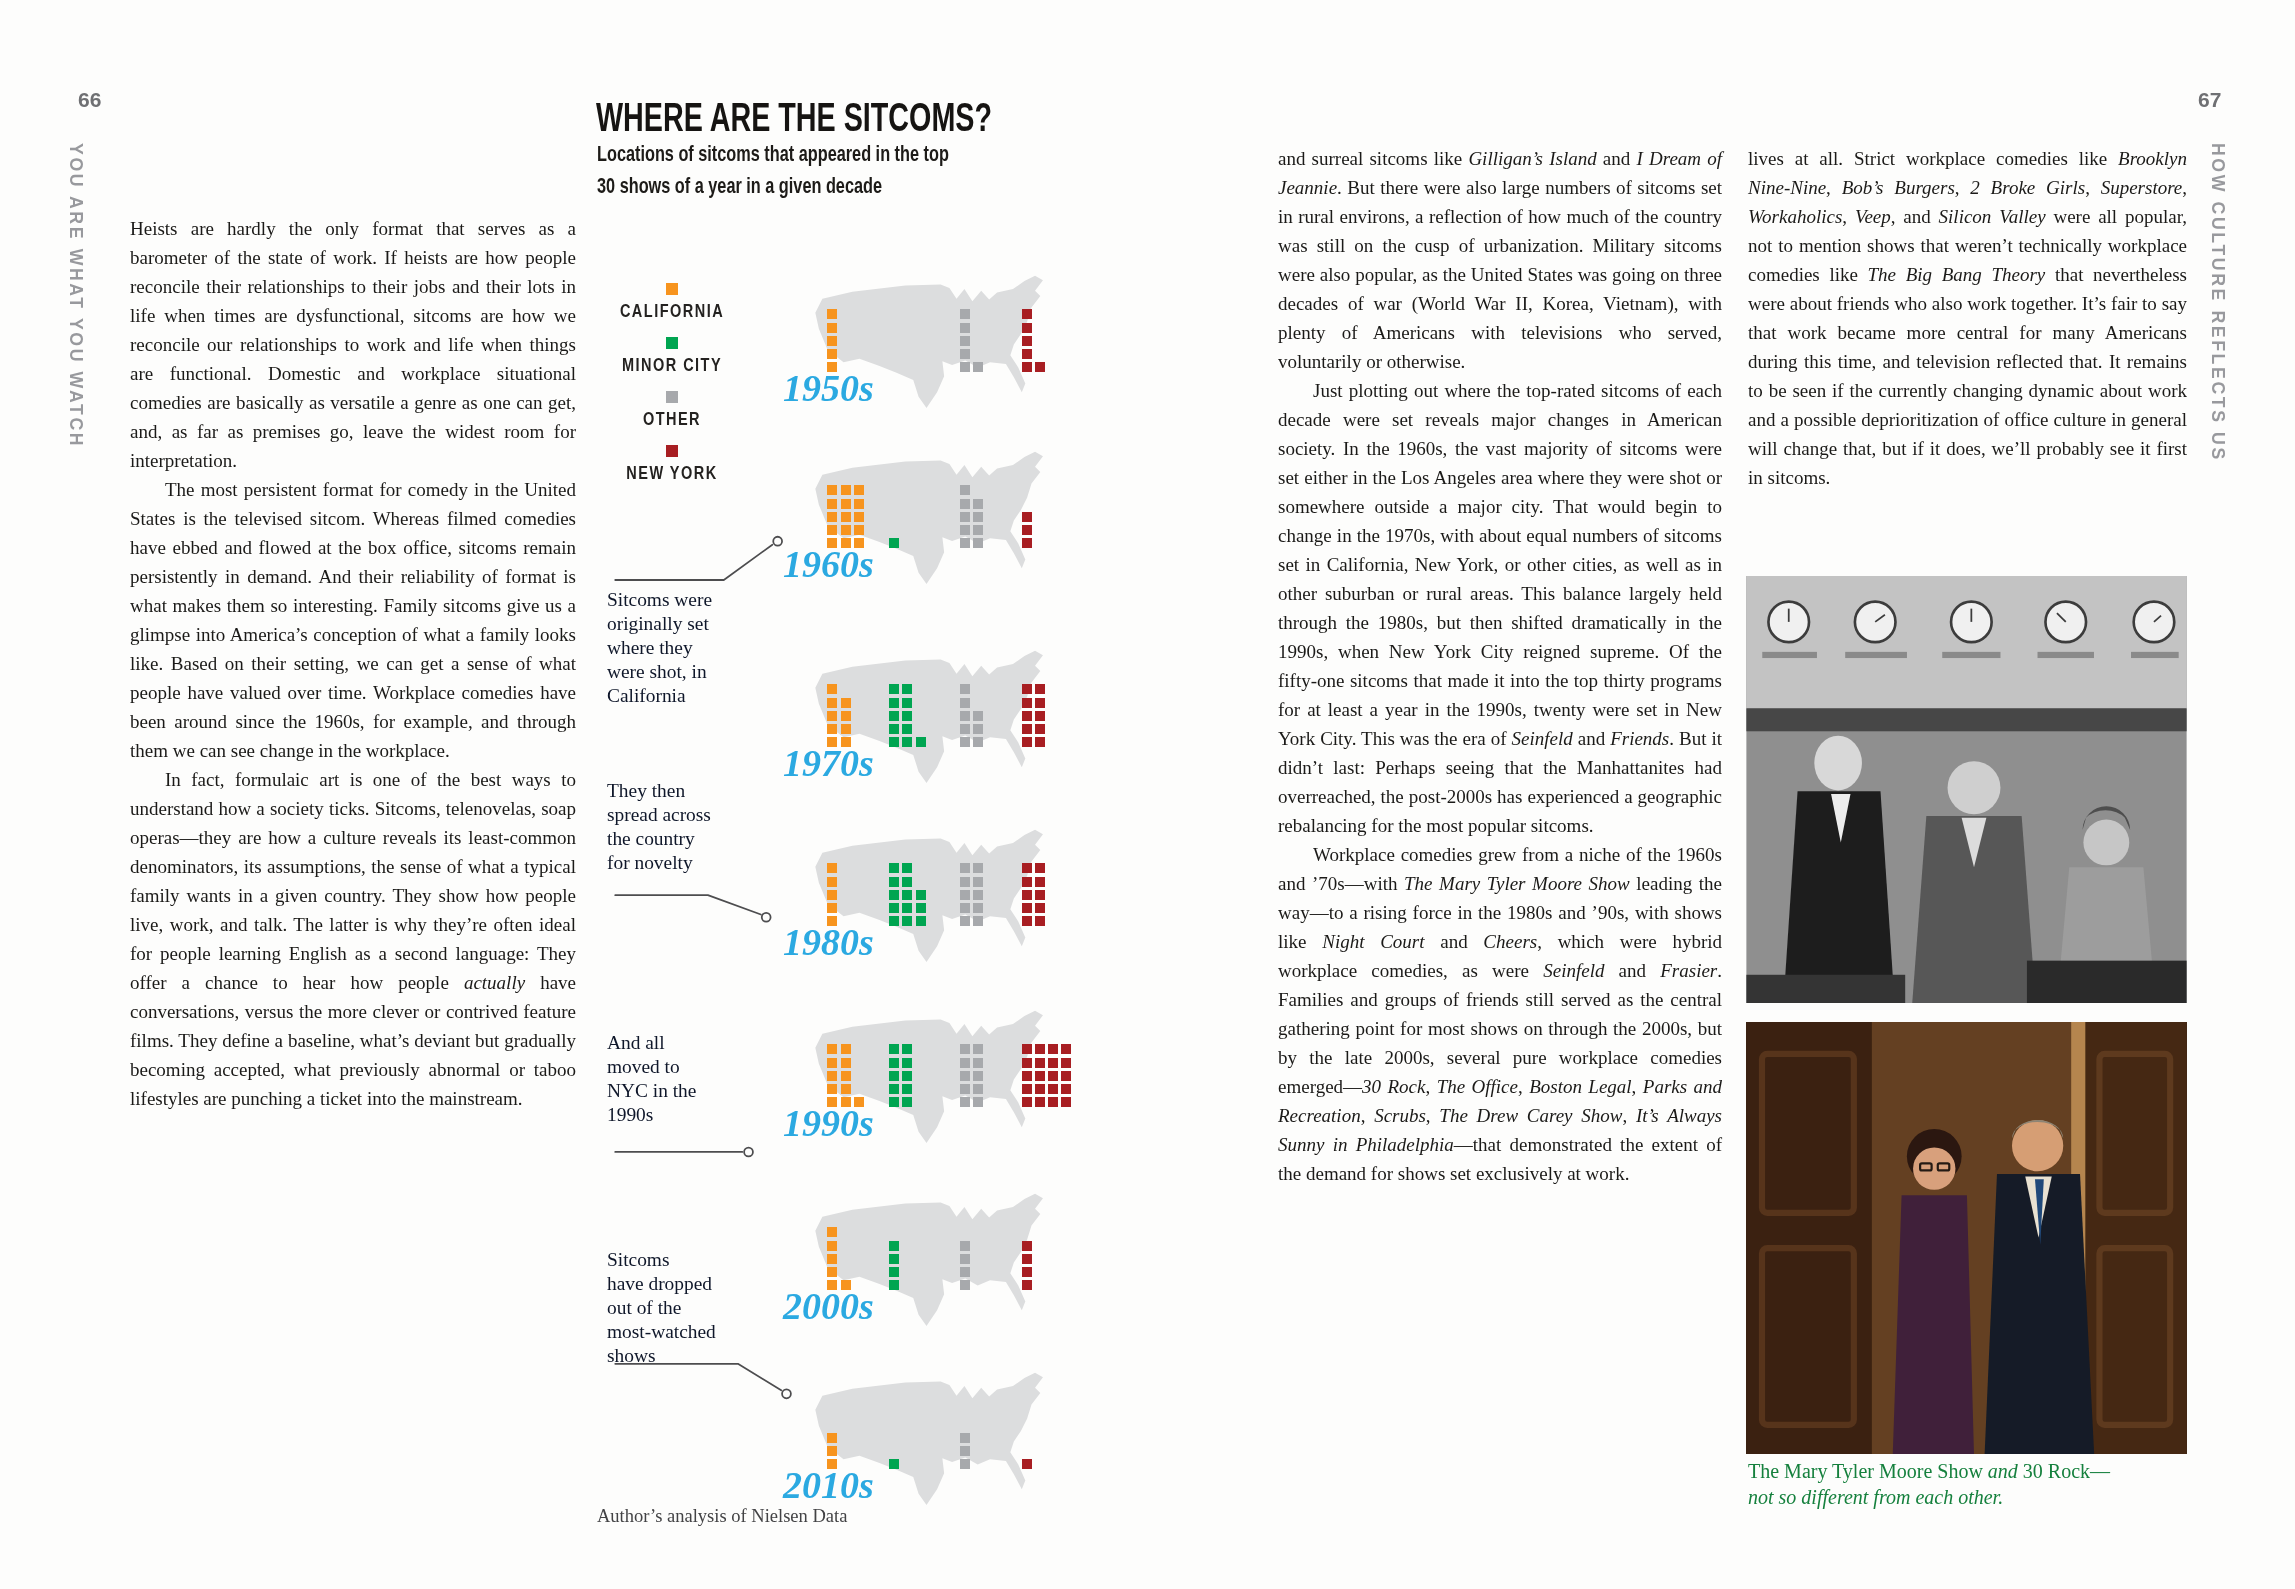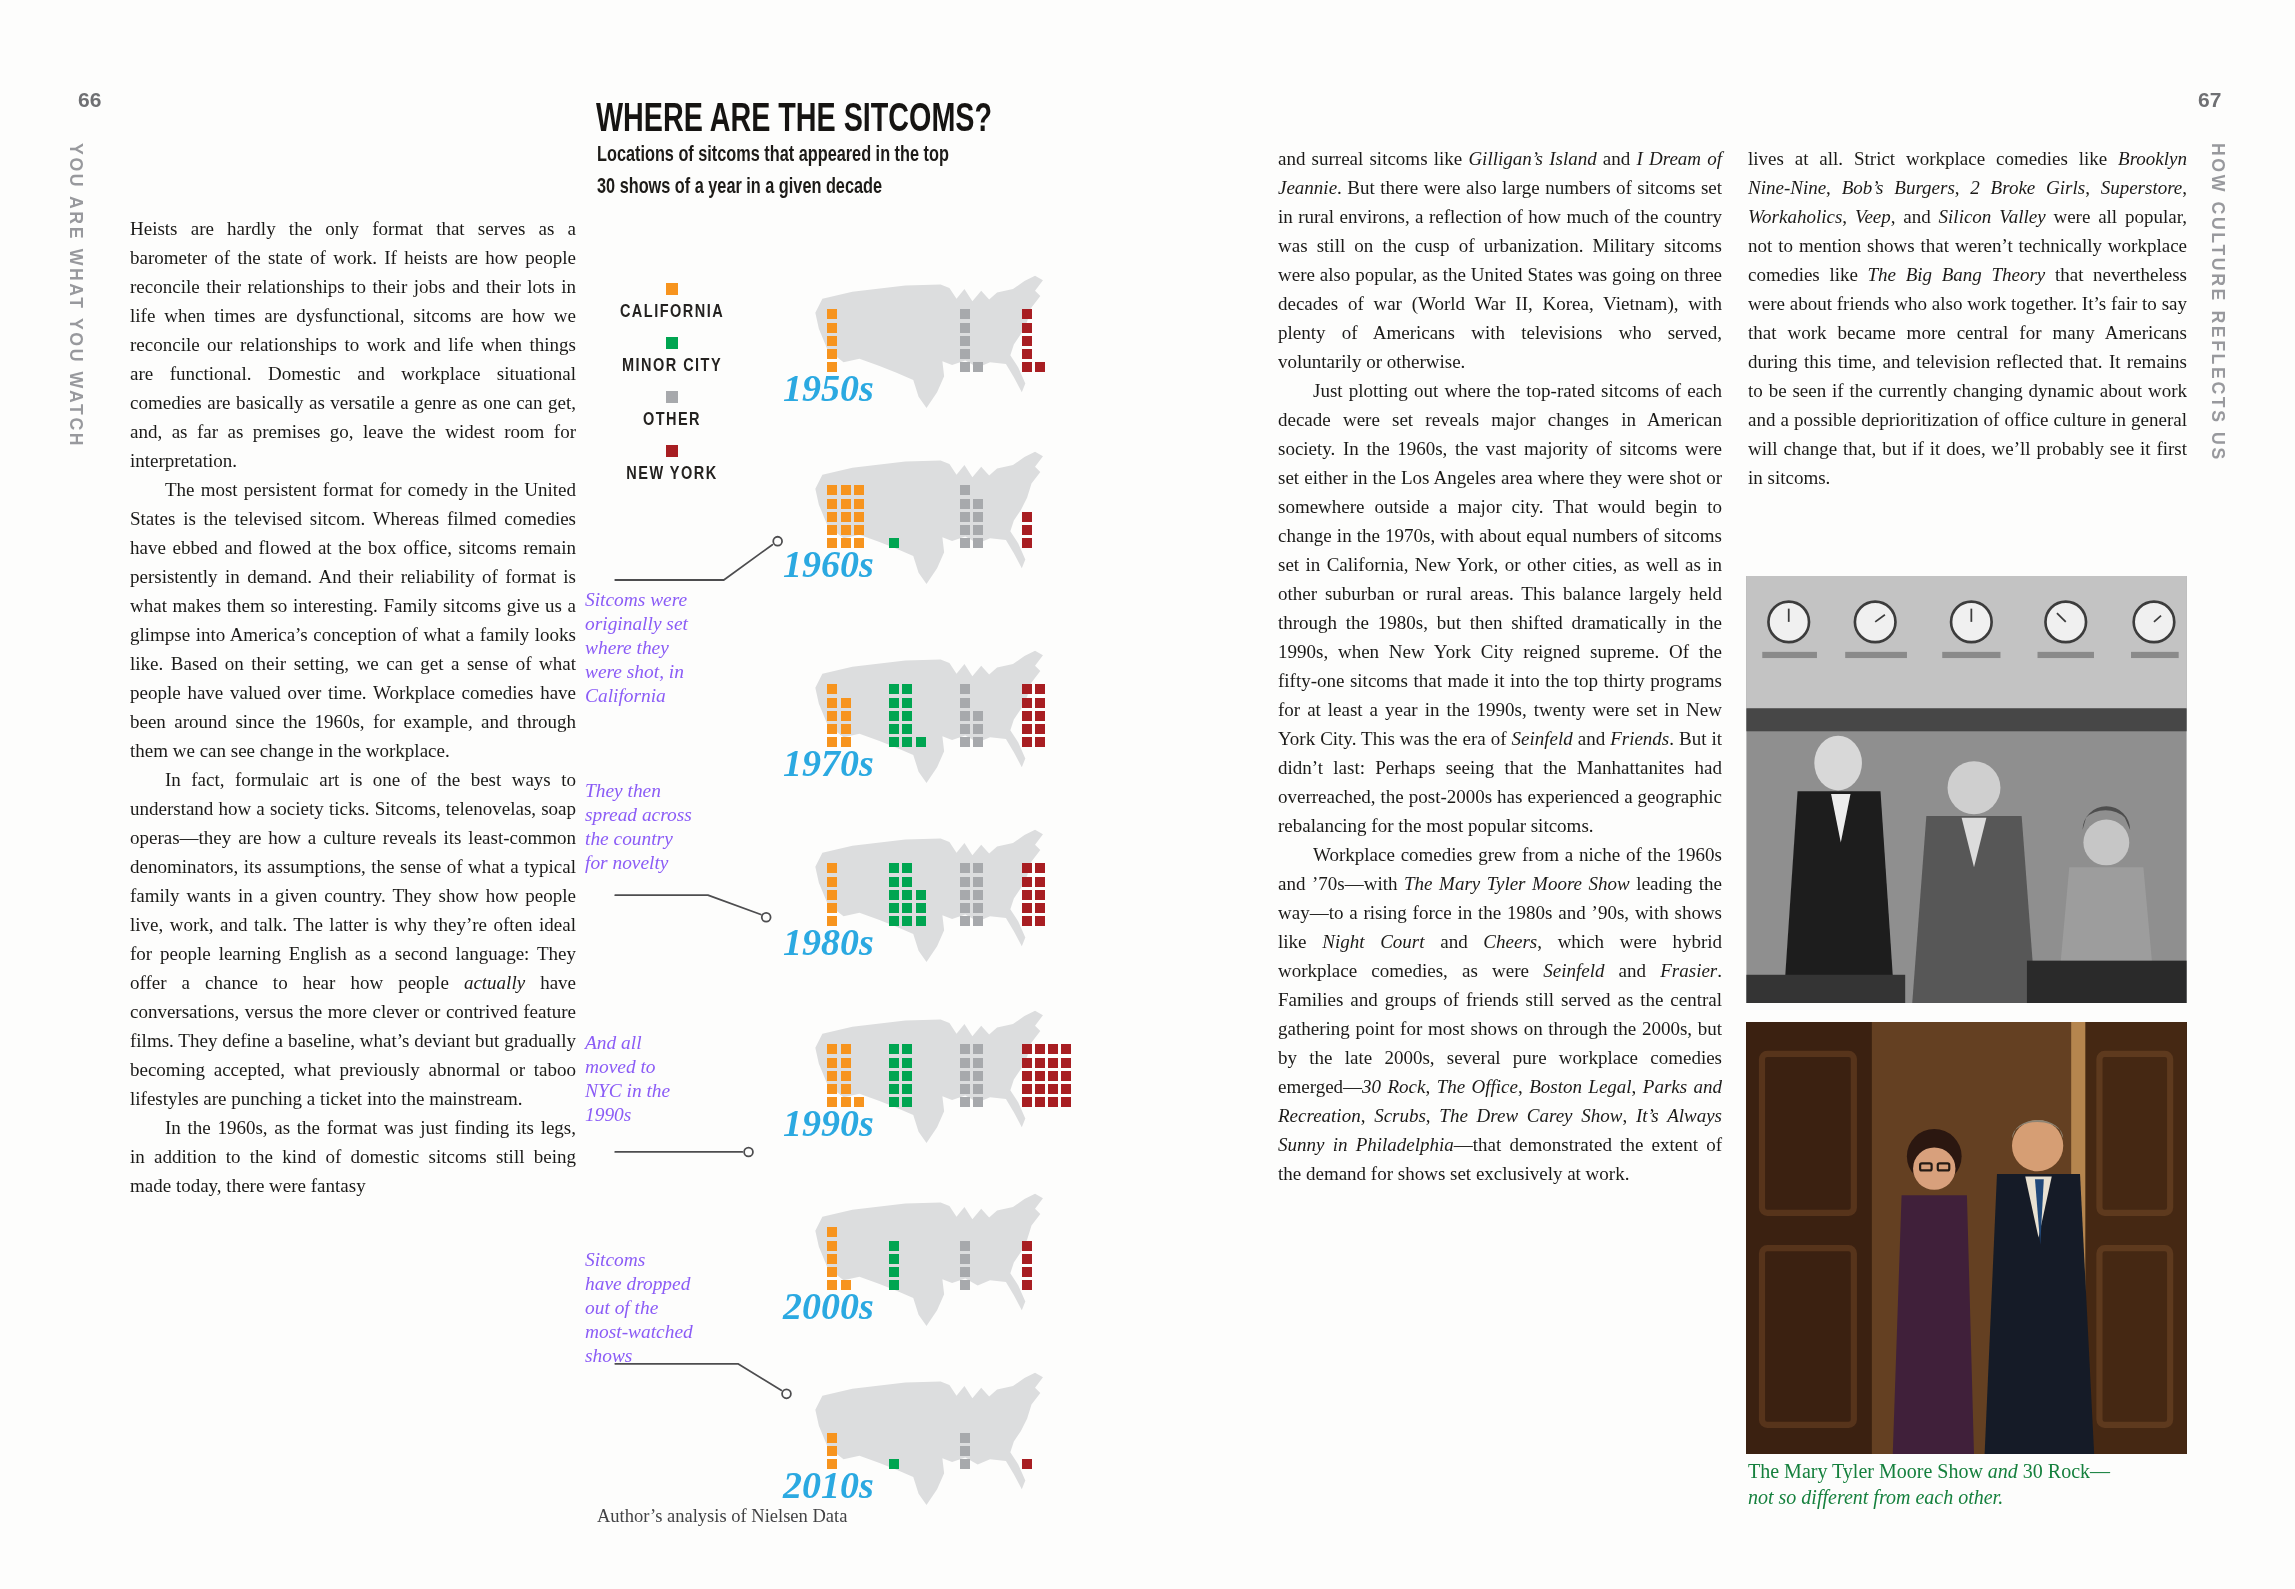--- a/index.html
+++ b/index.html
@@ -26,43 +26,42 @@
   .legend{position:absolute;left:596px;top:283px;width:152px;}
   .legend .item{height:54px;text-align:center;}
   .legend .sw{width:11.5px;height:11.5px;margin:0 auto 6.2px;}
   .legend .lab{font-family:"Liberation Sans",sans-serif;font-weight:700;font-size:17.7px;
                letter-spacing:1.8px;color:#242220;white-space:nowrap;transform:scaleX(.82);}
   .map{position:absolute;left:808px;width:252px;height:150px;}
   .map svg.us{position:absolute;left:0;top:0;}
   .map .decade{position:absolute;left:-25px;top:92px;font-style:italic;font-weight:700;
                font-size:38px;color:#2ba9e1;white-space:nowrap;}
   .sq{position:absolute;width:9.7px;height:9.7px;}
-  .ann{position:absolute;left:585px;width:177px;font-style:italic;font-size:19.4px;
-       line-height:24px;color:#8b5cf6;white-space:pre-line;}
+  .ann{position:absolute;left:607px;width:177px;font-size:19.4px;
+       line-height:24px;color:#0f172a;white-space:pre-line;}
   .src{position:absolute;left:597px;top:1506px;font-size:18.5px;color:#434345;}
   .overlay{position:absolute;left:0;top:0;pointer-events:none;}
   
   .photo{position:absolute;left:1746px;}
   .cap{position:absolute;left:1748px;top:1459px;width:439px;font-size:20px;line-height:25.6px;color:#15803d;}
 </style>
 </head>
 <body>
 
 <div class="spread">
 
   <div class="pagenum" style="left:78px;top:88px;">66</div>
   <div class="pagenum" style="left:2198px;top:88px;">67</div>
   <div class="vert" style="left:65px;top:143px;">YOU ARE WHAT YOU WATCH</div>
   <div class="vert" style="left:2207px;top:143px;">HOW CULTURE REFLECTS US</div>
 
   <div id="left-col" class="bodycol" style="left:130px;top:214px;width:446px;">
       <p><span>Heists are hardly the only format that serves as a barometer of the state of work. If heists are how people reconcile their relationships to their jobs and their lots in life when times are dysfunctional, sitcoms are how we reconcile our relationships to work and life when things are functional. Domestic and workplace situational comedies are basically as versatile a genre as one can get, and, as far as premises go, leave the widest room for interpretation.</span></p>
       <p class="ind"><span>The most persistent format for comedy in the United States is the televised sitcom. Whereas filmed comedies have ebbed and flowed at the box office, sitcoms remain persistently in demand. And their reliability of format is what makes them so interesting. Family sitcoms give us a glimpse into America’s conception of what a family looks like. Based on their setting, we can get a sense of what people have valued over time. Workplace comedies have been around since the 1960s, for example, and through them we can see change in the workplace.</span></p>
       <p class="ind"><span>In fact, formulaic art is one of the best ways to understand how a society ticks. Sitcoms, telenovelas, soap operas—they are how a culture reveals its least-common denominators, its assumptions, the sense of what a typical family wants in a given country. They show how people live, work, and talk. The latter is why they’re often ideal for people learning English as a second language: They offer a chance to hear how people </span><i>actually</i><span> have conversations, versus the more clever or contrived feature films. They define a baseline, what’s deviant but gradually becoming accepted, what previously abnormal or taboo lifestyles are punching a ticket into the mainstream.</span></p>
-      <p class="ind"><span>In the 1960s, as the format was just finding its legs, in addition to the kind of domestic sitcoms still being made today, there were fantasy</span></p>
     </div>
   <div id="mid-col" class="bodycol" style="left:1278px;top:144px;width:444px;">
       <p><span>and surreal sitcoms like </span><i>Gilligan’s Island</i><span> and </span><i>I Dream of Jeannie</i><span>. But there were also large numbers of sitcoms set in rural environs, a reflection of how much of the country was still on the cusp of urbanization. Military sitcoms were also popular, as the United States was going on three decades of war (World War II, Korea, Vietnam), with plenty of Americans with televisions who served, voluntarily or otherwise.</span></p>
       <p class="ind"><span>Just plotting out where the top-rated sitcoms of each decade were set reveals major changes in American society. In the 1960s, the vast majority of sitcoms were set either in the Los Angeles area where they were shot or somewhere outside a major city. That would begin to change in the 1970s, with about equal numbers of sitcoms set in California, New York, or other cities, as well as in other suburban or rural areas. This balance largely held through the 1980s, but then shifted dramatically in the 1990s, when New York City reigned supreme. Of the fifty-one sitcoms that made it into the top thirty programs for at least a year in the 1990s, twenty were set in New York City. This was the era of </span><i>Seinfeld</i><span> and </span><i>Friends</i><span>. But it didn’t last: Perhaps seeing that the Manhattanites had overreached, the post-2000s has experienced a geographic rebalancing for the most popular sitcoms.</span></p>
       <p class="ind"><span>Workplace comedies grew from a niche of the 1960s and ’70s—with </span><i>The Mary Tyler Moore Show</i><span> leading the way—to a rising force in the 1980s and ’90s, with shows like </span><i>Night Court</i><span> and </span><i>Cheers</i><span>, which were hybrid workplace comedies, as were </span><i>Seinfeld</i><span> and </span><i>Frasier</i><span>. Families and groups of friends still served as the central gathering point for most shows on through the 2000s, but by the late 2000s, several pure workplace comedies emerged—</span><i>30 Rock</i><span>, </span><i>The Office</i><span>, </span><i>Boston Legal</i><span>, </span><i>Parks and Recreation</i><span>, </span><i>Scrubs</i><span>, </span><i>The Drew Carey Show</i><span>, </span><i>It’s Always Sunny in Philadelphia</i><span>—that demonstrated the extent of the demand for shows set exclusively at work.</span></p>
     </div>
   <div id="right-col" class="bodycol" style="left:1748px;top:144px;width:439px;">
       <p><span>lives at all. Strict workplace comedies like </span><i>Brooklyn Nine-Nine</i><span>, </span><i>Bob’s Burgers</i><span>, </span><i>2 Broke Girls</i><span>, </span><i>Superstore</i><span>, </span><i>Workaholics</i><span>, </span><i>Veep</i><span>, and </span><i>Silicon Valley</i><span> were all popular, not to mention shows that weren’t technically workplace comedies like </span><i>The Big Bang Theory</i><span> that nevertheless were about friends who also work together. It’s fair to say that work became more central for many Americans during this time, and television reflected that. It remains to be seen if the currently changing dynamic about work and a possible deprioritization of office culture in general will change that, but if it does, we’ll probably see it first in sitcoms.</span></p>
     </div>
 

